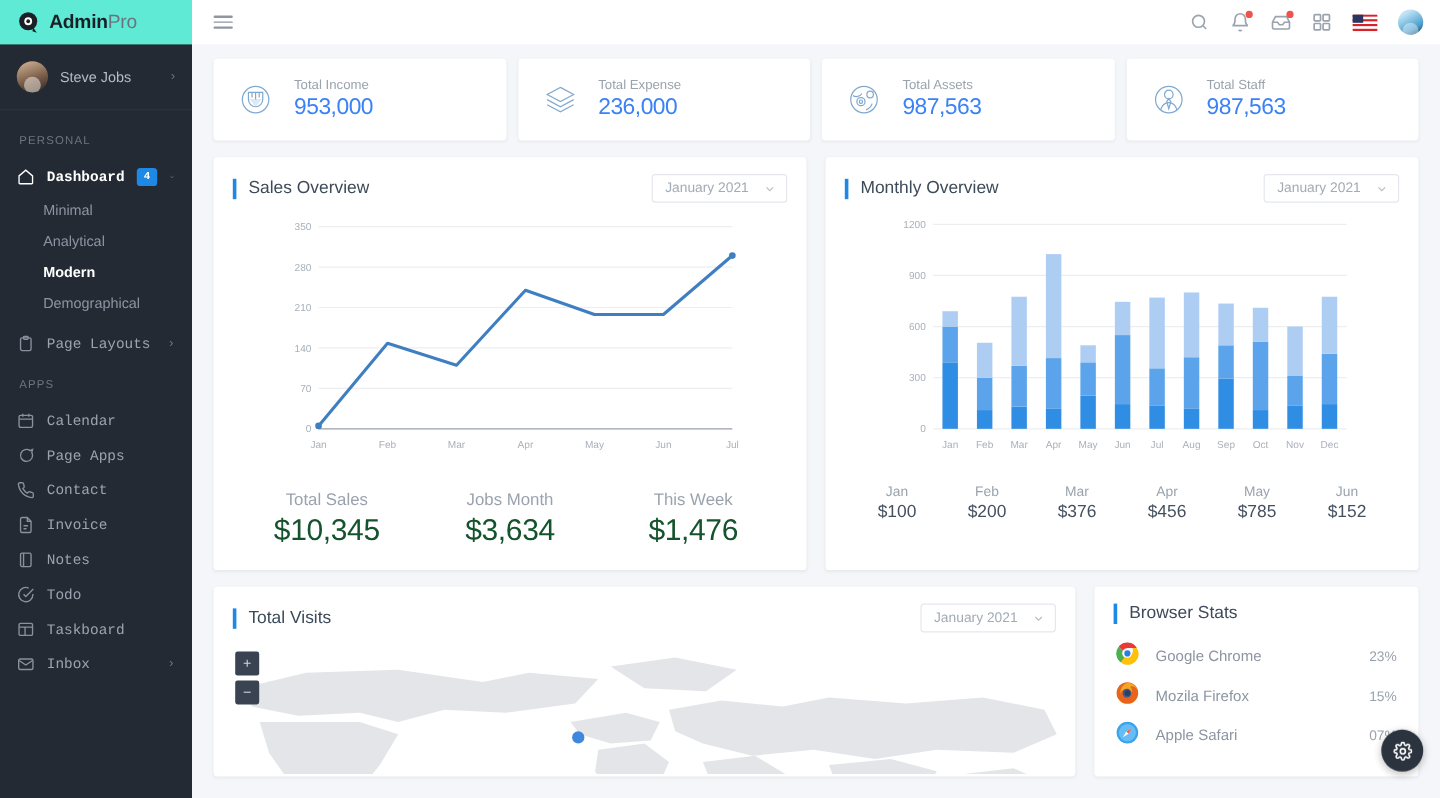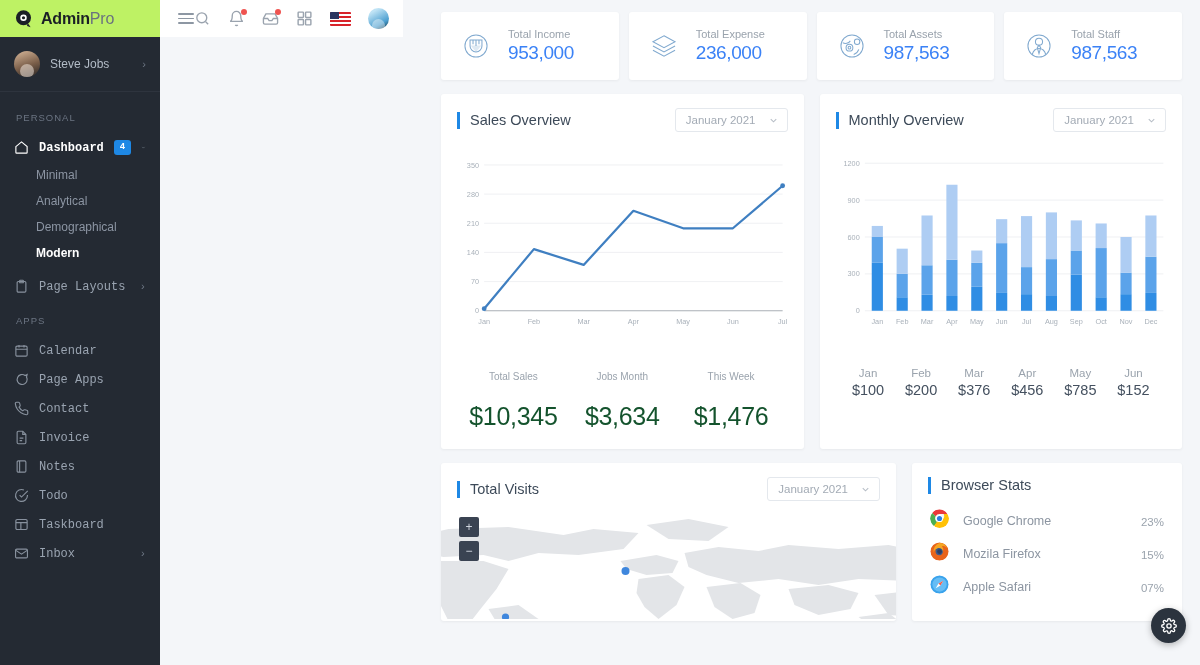--- a/index.html
+++ b/index.html
@@ -12,21 +12,21 @@
   }
   .app { display: flex; width: 1200px; height: 665px; }
 
   
   .sidebar {
     width: 160px; min-width: 160px; height: 665px;
     background: #242a33; color: #a6b0bd;
     display: flex; flex-direction: column;
   }
   .brand {
-    height: 37px; background: #bef264; display: flex; align-items: center;
+    height: 37px; background: #5eead4; display: flex; align-items: center;
     padding-left: 14px; gap: 8px;
   }
   .brand-logo { width: 19px; height: 19px; flex: 0 0 19px; }
   .brand-text { font-size: 16px; color: #1b1f26; letter-spacing: -.2px; }
   .brand-text b { font-weight: 700; }
   .brand-text span { font-weight: 400; color: #6a737f; }
 
   .profile {
     display: flex; align-items: center; gap: 10px;
     padding: 14px; border-bottom: 1px solid #2e343e;
@@ -63,21 +63,21 @@
     background: #1e88e5; color: #fff; font-size: 9px; font-weight: 700;
     border-radius: 3px; padding: 1px 6px; line-height: 13px;
   }
   .sub-item {
     font-size: 12px; color: #8c95a3; padding: 6px 14px 6px 36px;
     cursor: pointer;
   }
   .sub-item.active { color: #fff; font-weight: 700; }
 
   
-  .main { flex: 1; display: flex; flex-direction: row; min-width: 0; gap: 20px; }
+  .main { flex: 1; display: flex; flex-direction: column; min-width: 0; }
   .topbar {
     height: 37px; background: #fff; display: flex; align-items: center;
     padding: 0 14px 0 18px;
   }
   .hamburger { width: 16px; display: flex; flex-direction: column; gap: 3px; cursor: pointer; }
   .hamburger i { display: block; height: 1.6px; background: #8d97a3; border-radius: 1px; }
   .topbar-spacer { flex: 1; }
   .topbar-icons { display: flex; align-items: center; gap: 17px; }
   .ti { width: 17px; height: 17px; position: relative; cursor: pointer; color: #9aa3ae; }
   .dot-red {
@@ -132,21 +132,21 @@
   }
   .select svg { color: #b6bdc6; }
 
   .chart-area { padding: 0 14px; }
   .tick-label { font-size: 8.5px; fill: #a9b1ba; }
 
   .stats-footer {
     display: flex; padding: 10px 18px 18px 18px; text-align: center;
   }
   .sf-item { flex: 1; }
-  .sf-label { font-size: 10px; color: #9aa3ad; margin-bottom: 20px; }
+  .sf-label { font-size: 14px; color: #9aa3ad; margin-bottom: 4px; }
   .sf-value { font-size: 25px; color: #14532d; letter-spacing: -.3px; }
 
   .mini-months {
     display: flex; padding: 6px 22px 16px 22px; text-align: center;
   }
   .mm-item { flex: 1; }
   .mm-label { font-size: 11.5px; color: #9aa3ad; margin-bottom: 3px; }
   .mm-value { font-size: 14.5px; color: #44505f; }
 
   .row3 { display: flex; gap: 16px; }
@@ -209,22 +209,22 @@
         </svg>
         <span class="nav-text">Dashboard</span>
         <span class="badge">4</span>
         <svg width="11" height="11" viewBox="0 0 24 24" fill="none" stroke="#8a93a0" stroke-width="2.4">
             <path d="M6 9l6 6 6-6"></path>
           </svg>
       </div>
 
       <div class="sub-item">Minimal</div>
       <div class="sub-item">Analytical</div>
+      <div class="sub-item active">Modern</div>
       <div class="sub-item">Demographical</div>
-      <div class="sub-item active">Modern</div>
 
       <div class="nav-item" style="margin-top:6px">
         <svg class="nav-icon" viewBox="0 0 24 24" fill="none" stroke="currentColor" stroke-width="1.8">
           <rect x="5" y="4" width="14" height="17" rx="2"></rect>
             <rect x="9" y="2" width="6" height="4" rx="1"></rect>
         </svg>
         <span class="nav-text">Page Layouts</span>
         <span class="chev">›</span>
       </div>
 

